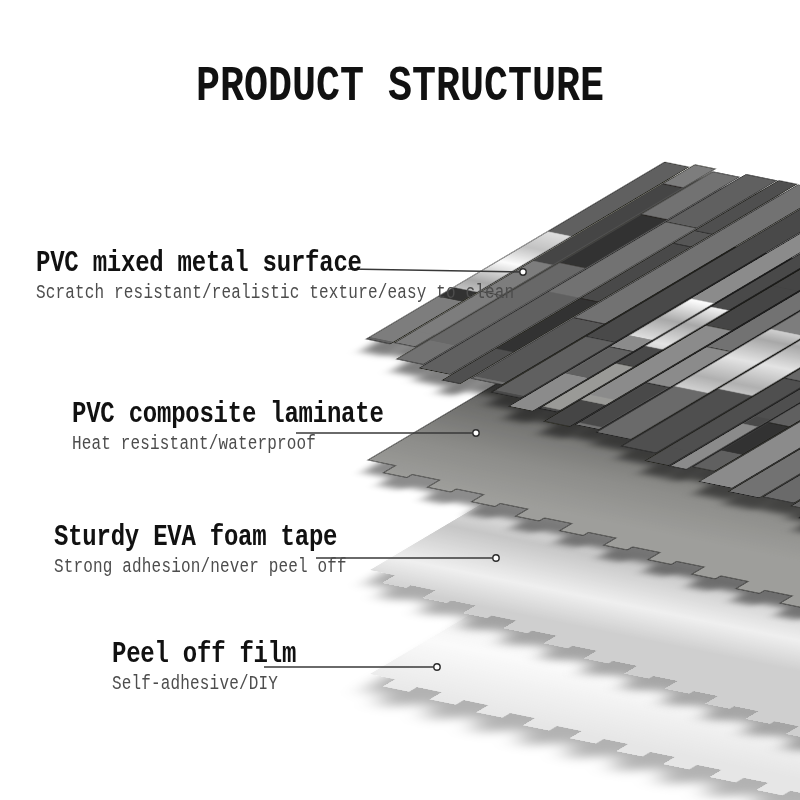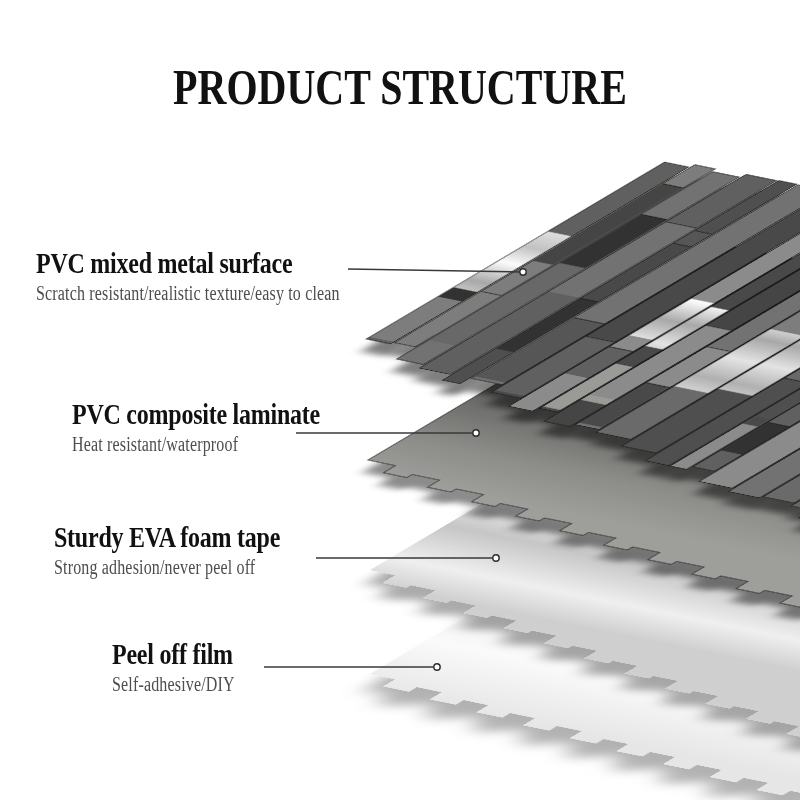--- a/index.html
+++ b/index.html
@@ -1,21 +1,21 @@
 <!DOCTYPE html>
 <html style="--bg: #ffffff; --ink: #111111; --desc: #4d4d4d;"><head>
 <meta charset="utf-8">
 <style>
   html,body{margin:0;padding:0;background:#ffffff;}
   .canvas{
     position:relative;
     width:800px;height:800px;
     overflow:hidden;
     background:var(--bg,#ffffff);
-    font-family:Liberation Serif, serif;
+    font-family:Liberation Mono, monospace;
   }
   #scene{position:absolute;left:0;top:0;width:800px;height:800px;}
   .title{
     position:absolute;left:0;right:0;top:62px;margin:0;
     text-align:center;
     font-size:50px;font-weight:700;line-height:1.0;
     letter-spacing:0px;color:var(--ink,#111);
     transform:scaleX(0.80);transform-origin:50% 0;
     white-space:nowrap;
   }

